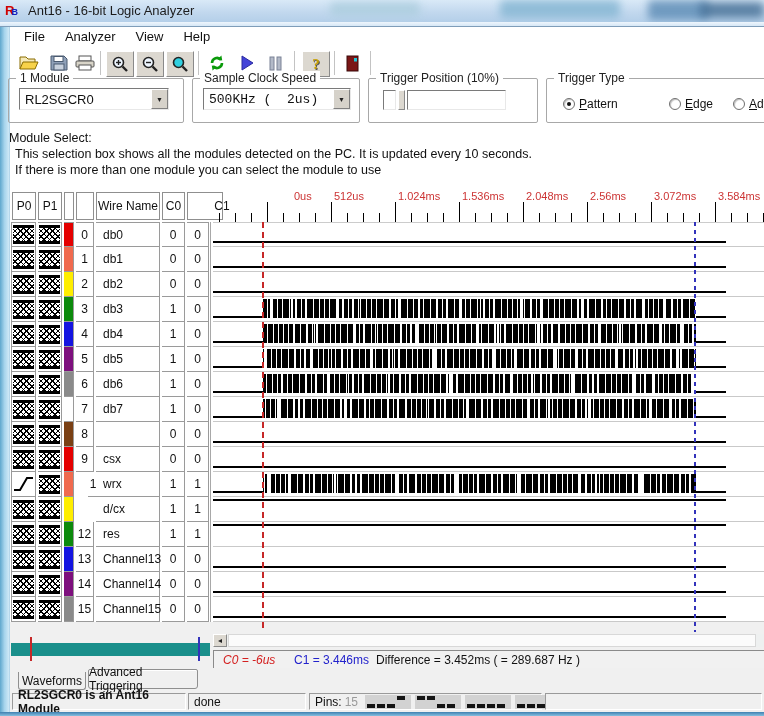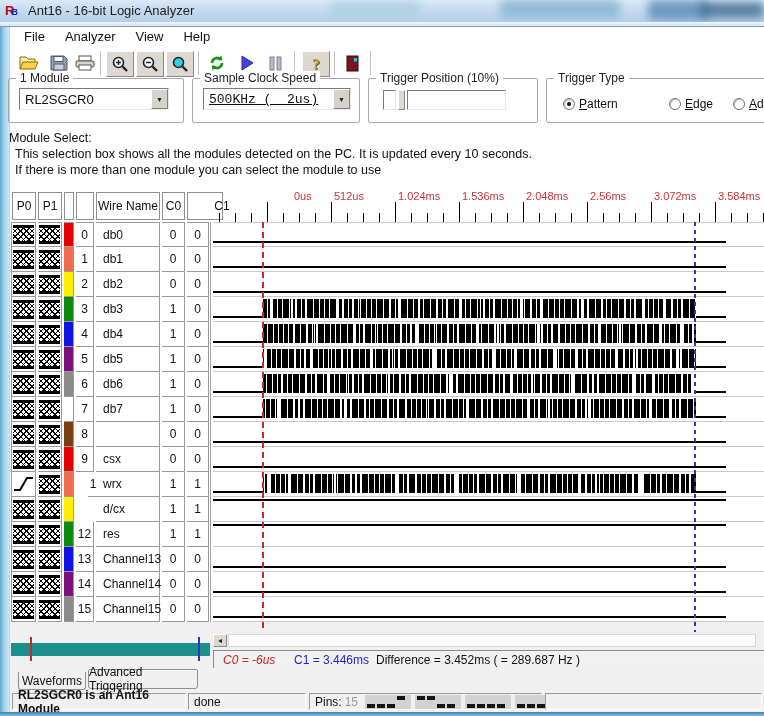--- a/index.html
+++ b/index.html
@@ -23,21 +23,21 @@
   #toolbar{left:10px;top:48px;width:754px;height:29px;background:#fff;}
   .tb{position:absolute;top:3px;width:26px;height:24px;display:flex;align-items:center;justify-content:center;}
   .tb-raised{background:#dcd8d0;border:1px solid;border-color:#fff #8a8a8a #8a8a8a #fff;}
   .tbsep{position:absolute;top:3px;width:2px;height:24px;border-left:1px solid #c3c3c3;border-right:1px solid #fff;}
   .qmark{font:bold 15px "Liberation Serif",serif;color:#c8a000;text-shadow:1px 1px 0 #555;}
   
   .group{position:absolute;top:78px;height:45px;border:1px solid #a8a8a8;border-radius:2px;box-sizing:border-box;}
   .group-label{position:absolute;top:-8px;left:7px;background:#fff;padding:0 4px;font-size:12px;color:#222;white-space:nowrap;}
   .combo{position:absolute;height:22px;background:#fff;border:1px solid;border-color:#7a7a7a #e8e8e8 #e8e8e8 #7a7a7a;box-sizing:border-box;display:flex;align-items:center;}
   .combo-text{flex:1;font-size:13px;padding-left:5px;color:#111;white-space:pre;overflow:hidden;}
-  .combo-text.mono{font-family:"Liberation Mono","DejaVu Sans Mono",monospace;font-size:13px;text-decoration:underline;}
+  .combo-text.mono{font-family:"Liberation Mono","DejaVu Sans Mono",monospace;font-size:13px;}
   .combo-btn{width:17px;height:100%;background:#d6d2ca;border:1px solid;border-color:#fff #808080 #808080 #fff;box-sizing:border-box;display:flex;align-items:center;justify-content:center;font-size:7px;color:#222;}
   .sunken{background:#fff;border:1px solid;border-color:#7a7a7a #e8e8e8 #e8e8e8 #7a7a7a;box-sizing:border-box;}
   .radio{position:absolute;width:12px;height:12px;border-radius:50%;background:#fff;border:1px solid #707070;box-shadow:inset 1px 1px 1px rgba(0,0,0,.25);box-sizing:border-box;}
   .radio .dot{position:absolute;left:3px;top:3px;width:4px;height:4px;border-radius:50%;background:#111;}
   .radio-label{position:absolute;font-size:12px;color:#111;white-space:nowrap;}
   .accel{text-decoration:underline;}
   
   .info-line{position:absolute;font-size:12.5px;color:#111;white-space:nowrap;}
   
   .hcell{position:absolute;top:192px;height:28px;background:#fff;border:1px solid #8f8f8f;box-sizing:border-box;font-size:12px;color:#111;display:flex;align-items:center;justify-content:center;}

